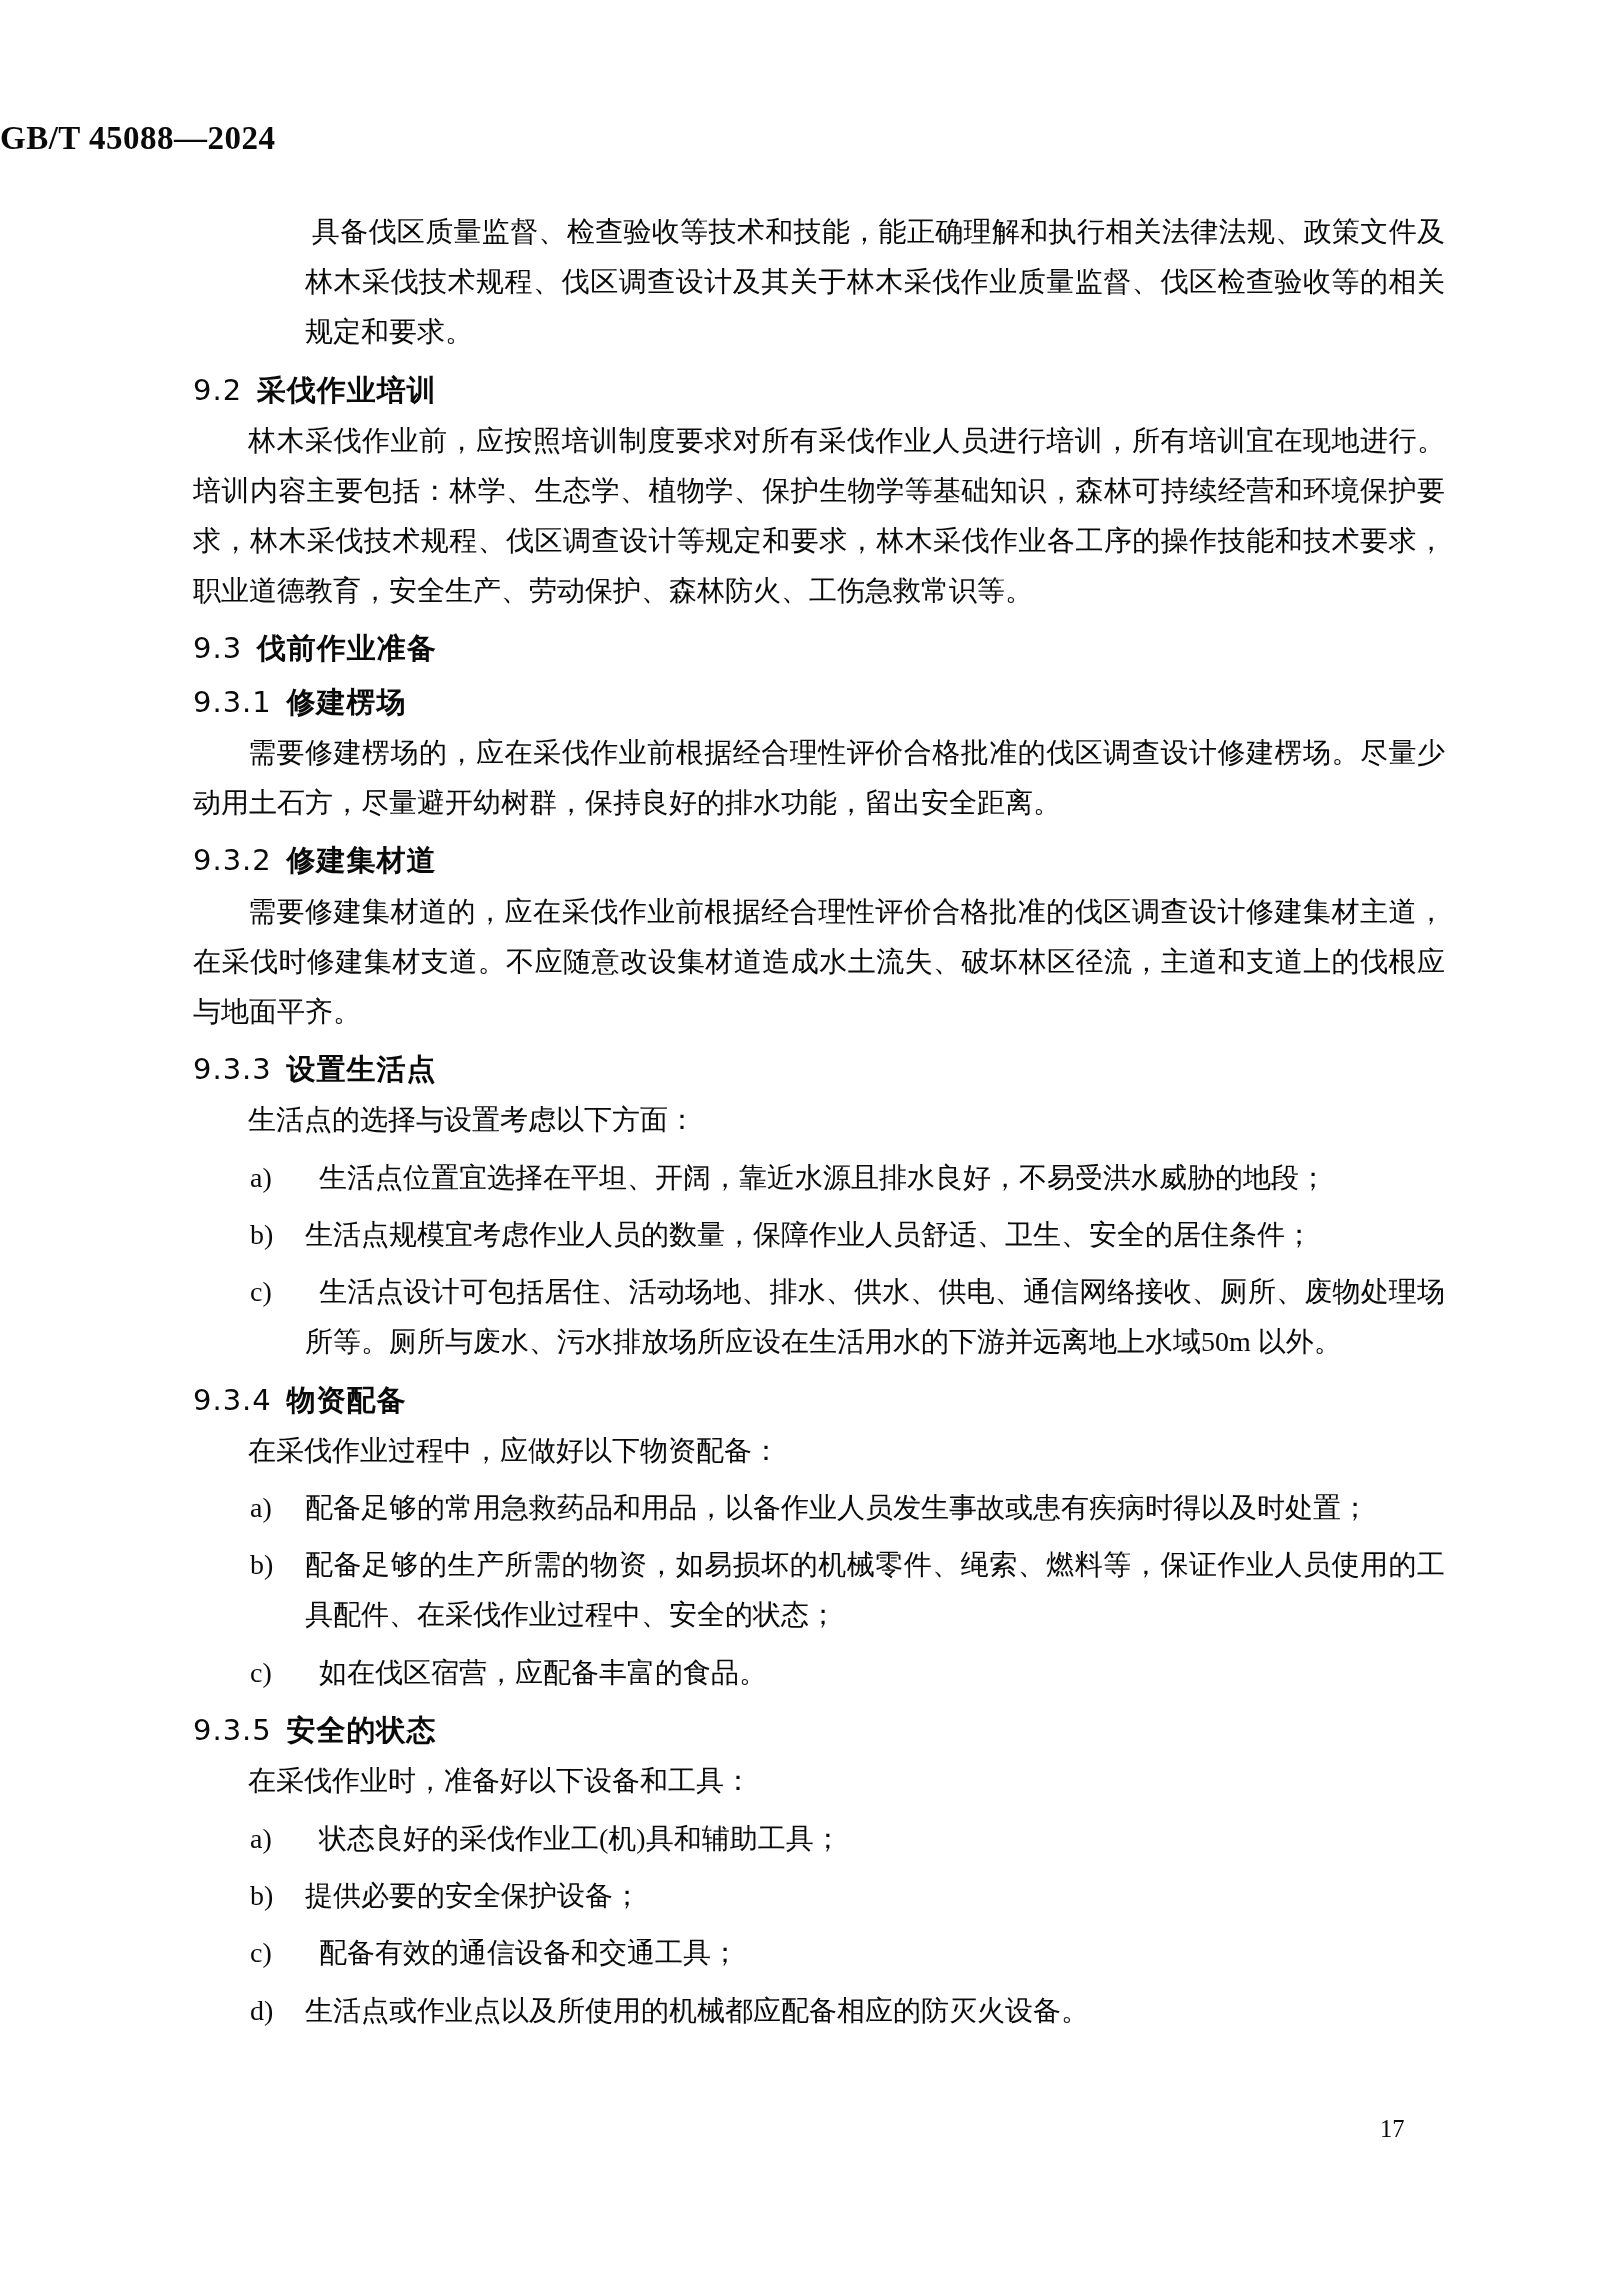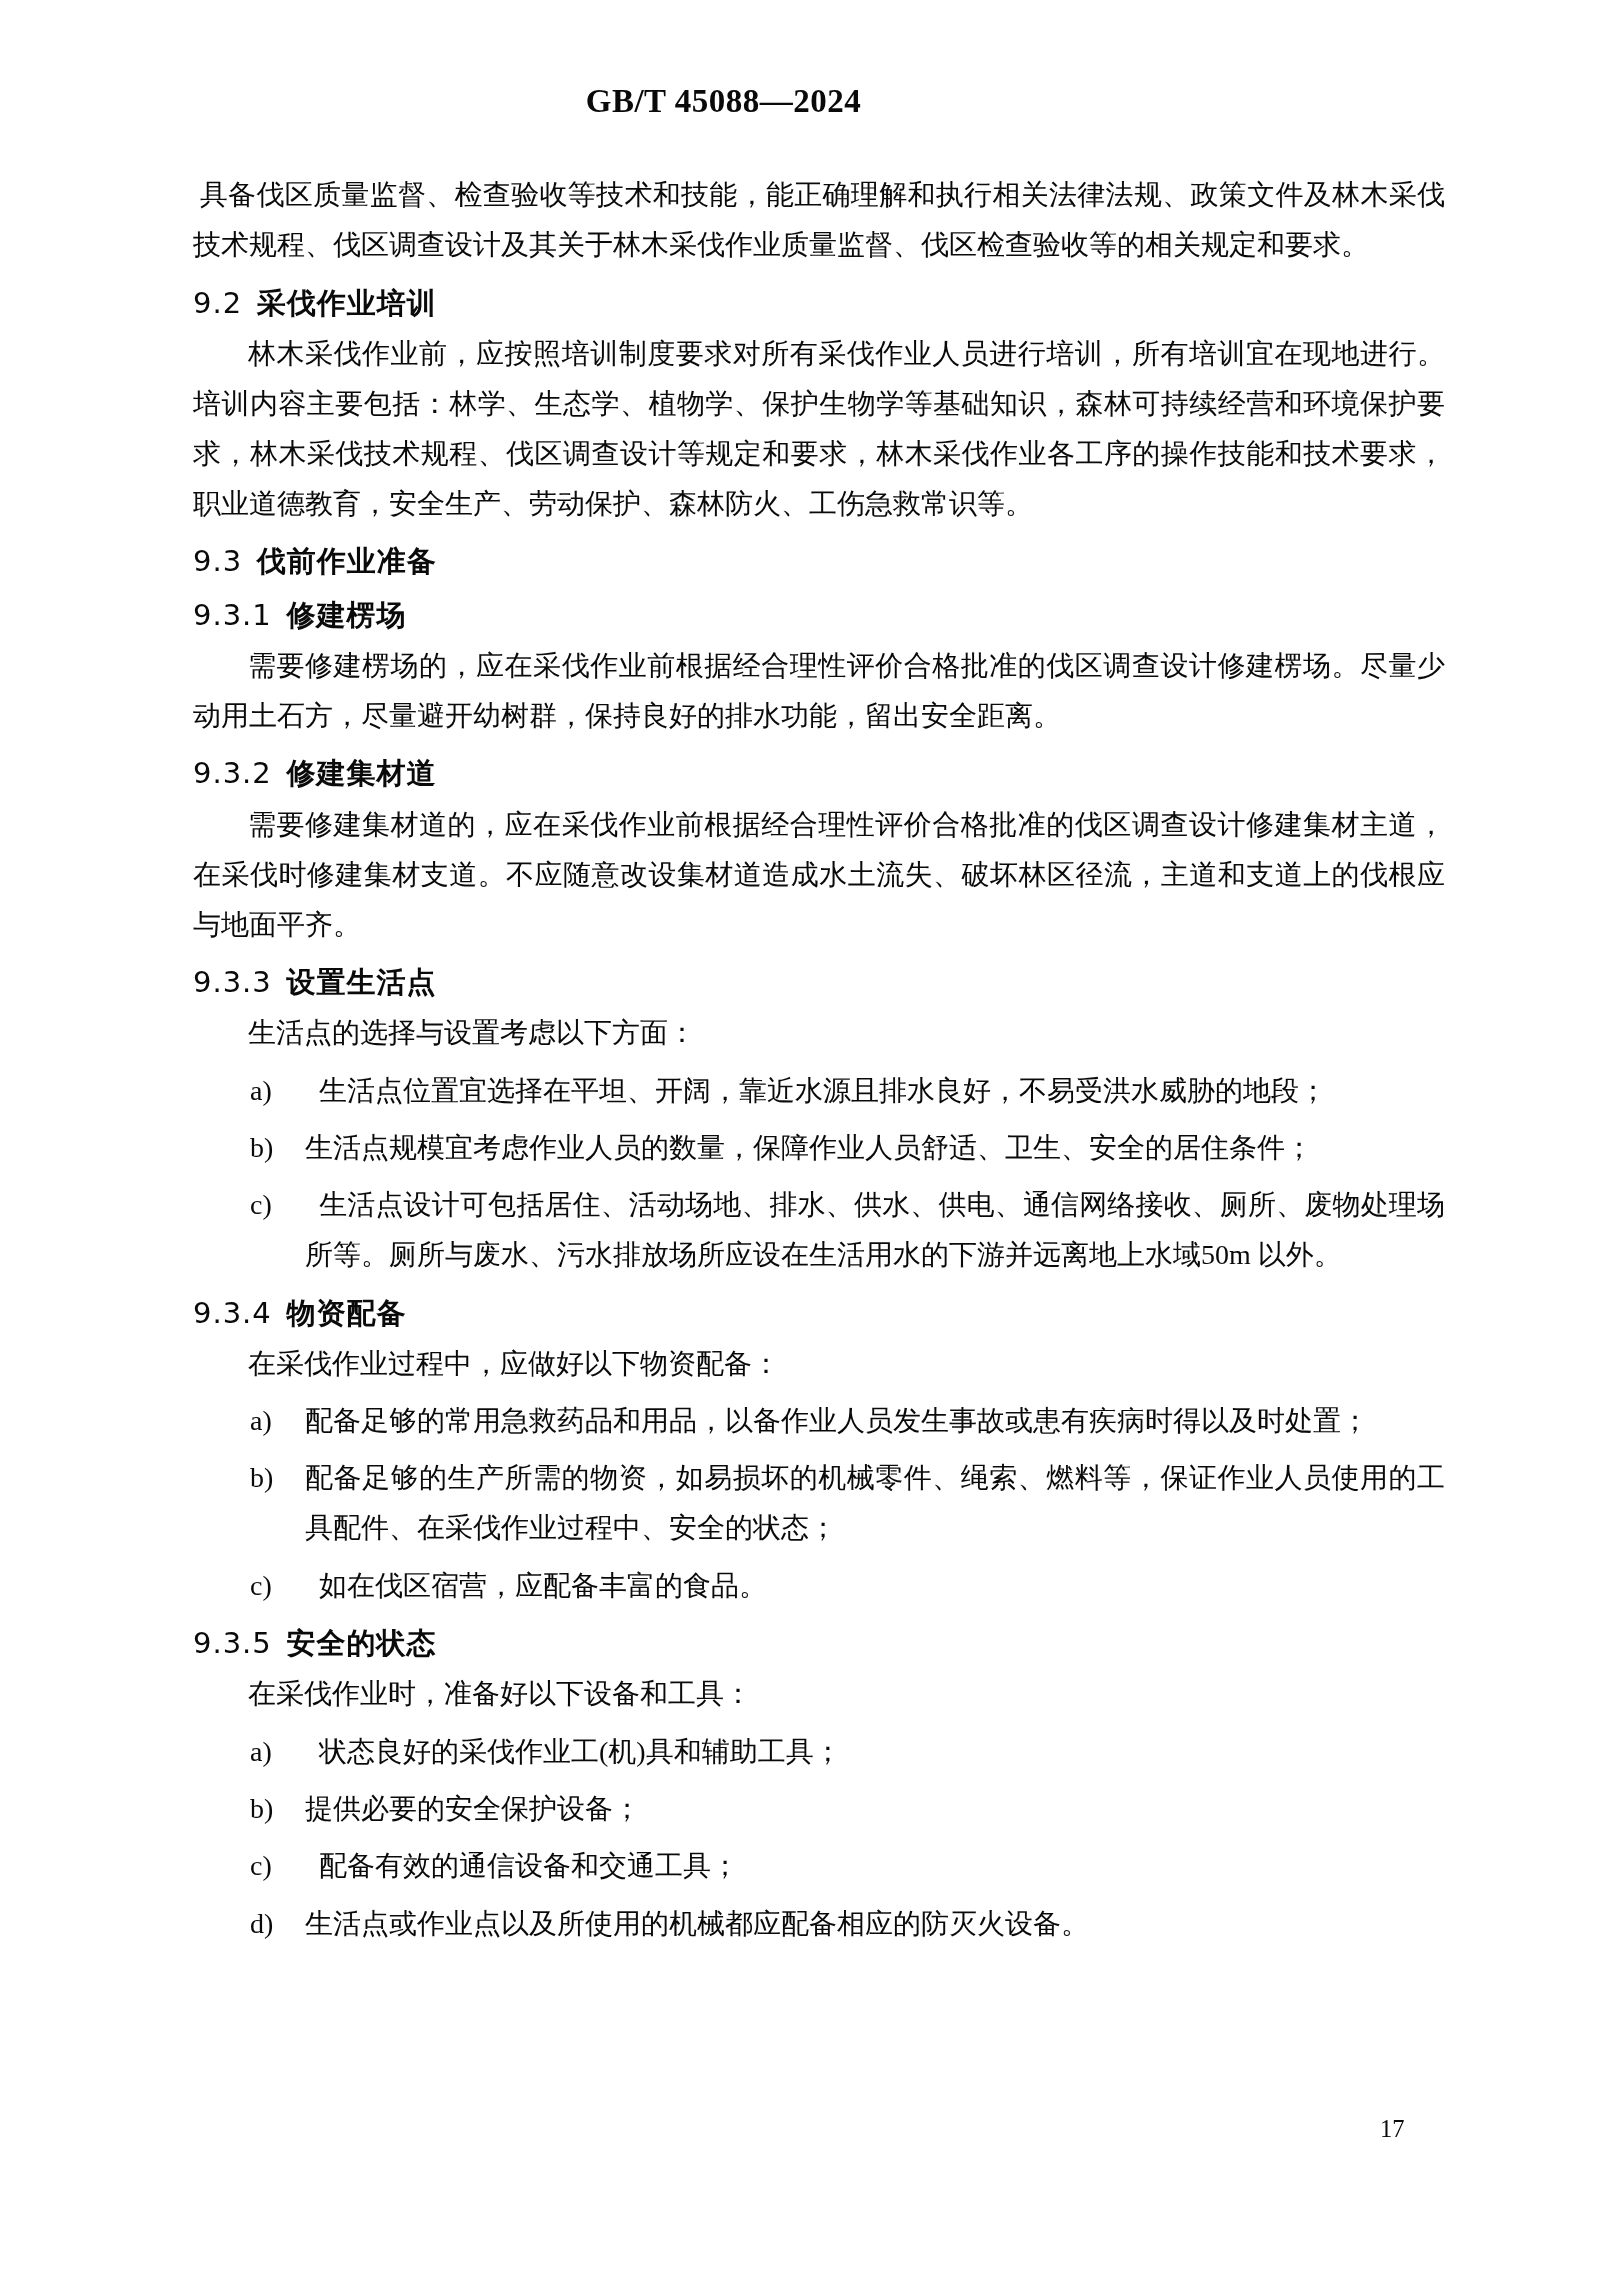--- a/index.html
+++ b/index.html
@@ -7,42 +7,43 @@
     position: relative;
     width: 1622px;
     height: 2295px;
     background: #ffffff;
     color: #0a0a0a;
     font-family: "Liberation Serif", serif;
     overflow: hidden;
   }
   
   .header {
-    padding-top: 82px;
+    padding-top: 119px;
     padding-right: 175px;
-    text-align: center;
+    text-align: left;
     line-height: 38px;
   }
   .std-no {
     font-family: "Liberation Serif", serif;
     font-weight: bold;
     font-size: 33px;
     letter-spacing: 0.5px;
   }
   
   .content {
     margin-left: 193px;
     width: 1252px;
     margin-top: 41px;
     font-size: 28px;
     line-height: 50px;
     text-align: justify;
   }
   .para { margin: 0; text-indent: 55px; }
   .para.cont {
+    margin-left: 112px;
     text-indent: 6.8px;
   }
   
   .sec-h {
     margin: 11.5px 0 5.2px 0;
     line-height: 42px;
     font-size: 29px;
     text-align: left;
     text-indent: 0;
     white-space: nowrap;

